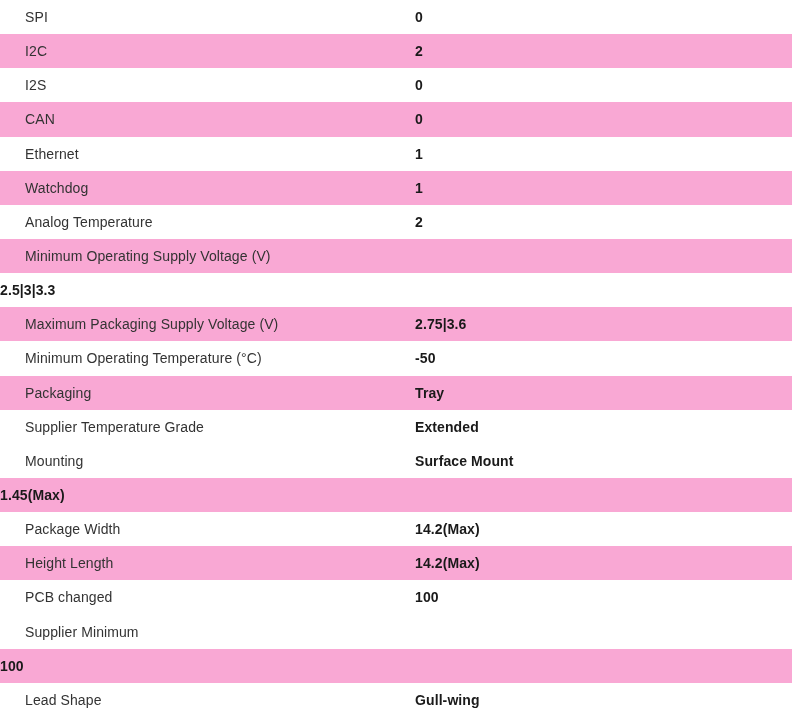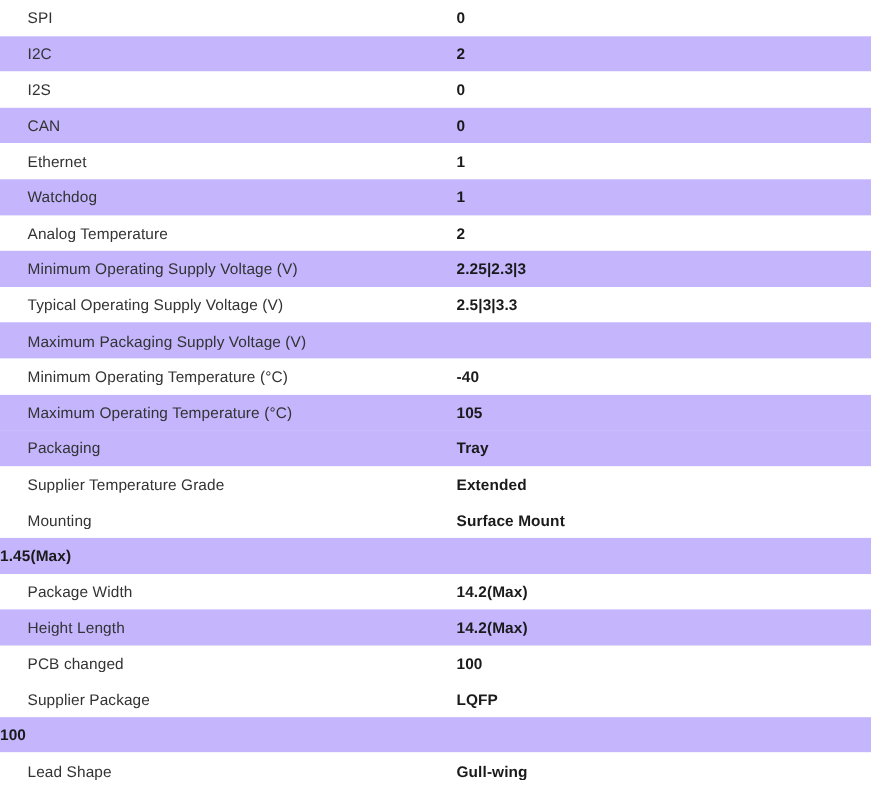--- a/index.html
+++ b/index.html
@@ -15,21 +15,21 @@
     flex-direction: column;
     overflow: hidden;
   }
   .spec-row {
     flex: 1 1 auto;
     display: flex;
     align-items: center;
     background: #ffffff;
   }
   .spec-row.alt {
-    background: #c4b5fd;
+    background: #f9a8d4;
   }
   .spec-label {
     width: 390px;
     padding-left: 25px;
     font-size: 14px;
     font-weight: 400;
     color: #333333;
     letter-spacing: 0.1px;
     white-space: nowrap;
     overflow: hidden;
@@ -71,36 +71,31 @@
     <div class="spec-row alt">
       <div class="spec-label">Watchdog</div>
       <div class="spec-value">1</div>
     </div>
     <div class="spec-row">
       <div class="spec-label">Analog Temperature</div>
       <div class="spec-value">2</div>
     </div>
     <div class="spec-row alt">
       <div class="spec-label">Minimum Operating Supply Voltage (V)</div>
-      <div class="spec-value">2.25|2.3|3</div>
     </div>
     <div class="spec-row">
-      <div class="spec-label">Typical Operating Supply Voltage (V)</div>
       <div class="spec-value">2.5|3|3.3</div>
     </div>
     <div class="spec-row alt">
       <div class="spec-label">Maximum Packaging Supply Voltage (V)</div>
+      <div class="spec-value">2.75|3.6</div>
     </div>
     <div class="spec-row">
       <div class="spec-label">Minimum Operating Temperature (°C)</div>
-      <div class="spec-value">-40</div>
-    </div>
-    <div class="spec-row alt">
-      <div class="spec-label">Maximum Operating Temperature (°C)</div>
-      <div class="spec-value">105</div>
+      <div class="spec-value">-50</div>
     </div>
     <div class="spec-row alt">
       <div class="spec-label">Packaging</div>
       <div class="spec-value">Tray</div>
     </div>
     <div class="spec-row">
       <div class="spec-label">Supplier Temperature Grade</div>
       <div class="spec-value">Extended</div>
     </div>
     <div class="spec-row">
@@ -116,22 +111,21 @@
     </div>
     <div class="spec-row alt">
       <div class="spec-label">Height Length</div>
       <div class="spec-value">14.2(Max)</div>
     </div>
     <div class="spec-row">
       <div class="spec-label">PCB changed</div>
       <div class="spec-value">100</div>
     </div>
     <div class="spec-row">
-      <div class="spec-label">Supplier Package</div>
-      <div class="spec-value">LQFP</div>
+      <div class="spec-label">Supplier Minimum</div>
     </div>
     <div class="spec-row alt">
       <div class="spec-value">100</div>
     </div>
     <div class="spec-row">
       <div class="spec-label">Lead Shape</div>
       <div class="spec-value">Gull-wing</div>
     </div>
   </div>
 

